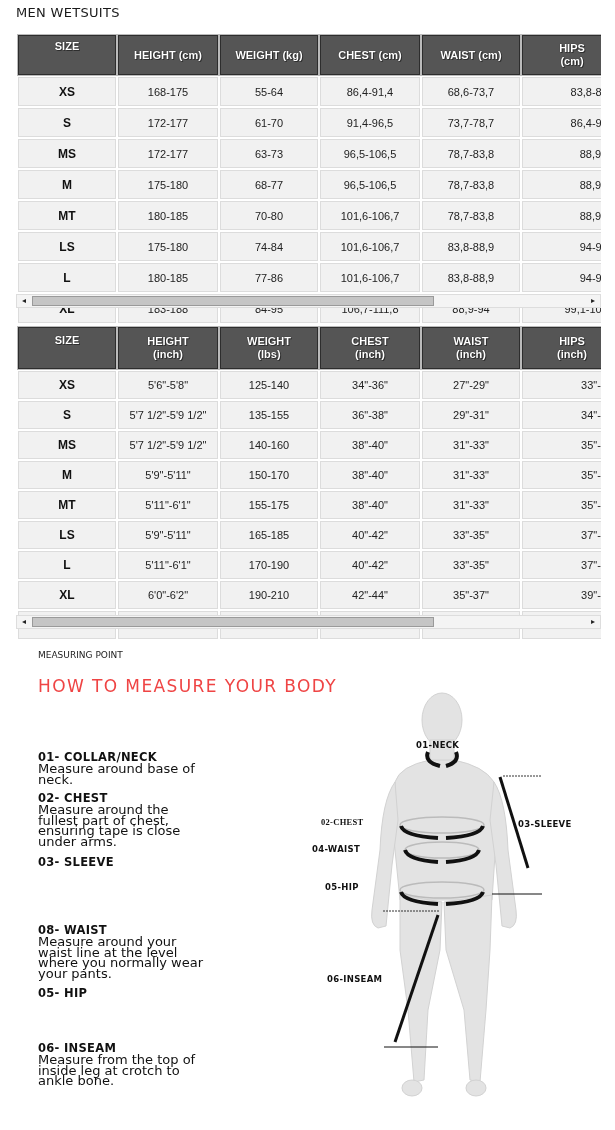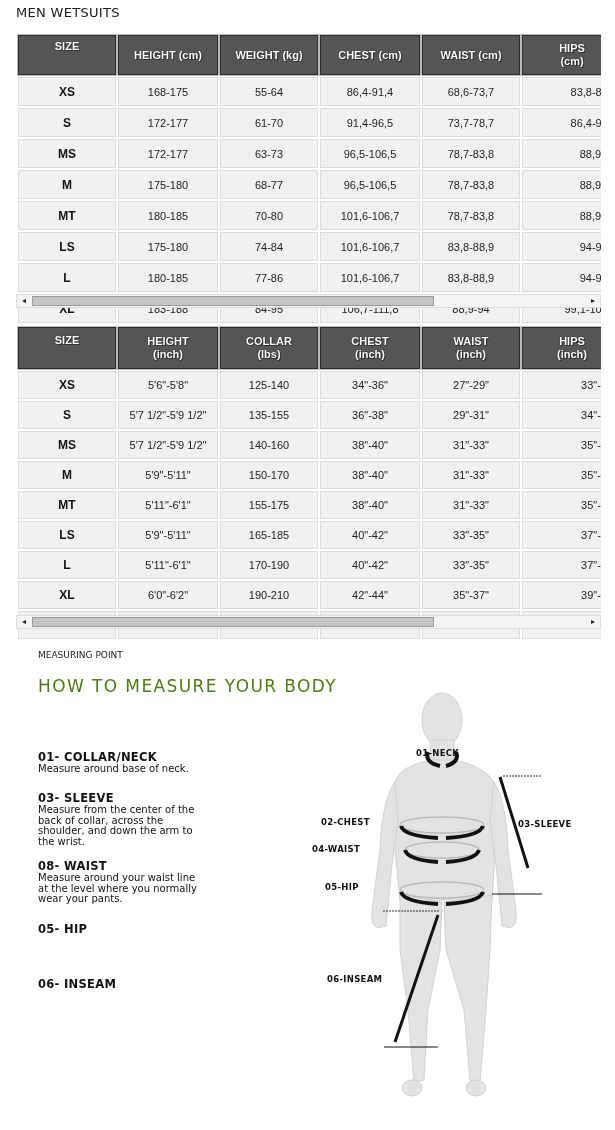--- a/index.html
+++ b/index.html
@@ -55,30 +55,30 @@
   .scroll-thumb {
     position: absolute; left: 15px; top: 1px; width: 402px; height: 10px;
     background: #c5c5c5; border: 1px solid #9a9a9a;
   }
 
   .measuring-label {
     position: absolute; left: 38px; top: 650px; font-size: 9px; color: #222; text-align: right;
   }
   .measure-title {
     position: absolute; left: 38px; top: 676px; font-size: 17px; letter-spacing: 1.4px;
-    color: #4d7c0f; font-weight: normal;
+    color: #ef4444; font-weight: normal;
   }
   .steps { position: absolute; left: 38px; top: 726px; width: 170px; margin-top: 24px; }
   .step { margin-bottom: 0; }
   .step-title {
     font-size: 11.5px; font-weight: bold; color: #111; letter-spacing: 0.3px;
     display: block; line-height: 14px;
   }
   .step-desc {
-    font-size: 10px; color: #111; line-height: 10.5px; display: block;
+    font-size: 13px; color: #111; line-height: 10.5px; display: block;
     font-family: "DejaVu Sans", sans-serif;
   }
   .body-diagram { position: absolute; left: 300px; top: 690px; width: 315px; height: 440px; }
   .diagram-label {
     position: absolute; font-size: 8.5px; font-weight: bold; color: #111; letter-spacing: 0.3px;
   }
 </style>
 </head>
 <body>
 
@@ -204,21 +204,21 @@
     <thead>
         <tr id="t2-head">
           <th class="size-h">
             <span class="th-line">SIZE</span>
           </th>
           <th>
             <span class="th-line">HEIGHT</span>
             <span class="th-line">(inch)</span>
           </th>
           <th>
-            <span class="th-line">COLLAR</span>
+            <span class="th-line">WEIGHT</span>
             <span class="th-line">(lbs)</span>
           </th>
           <th>
             <span class="th-line">CHEST</span>
             <span class="th-line">(inch)</span>
           </th>
           <th>
             <span class="th-line">WAIST</span>
             <span class="th-line">(inch)</span>
           </th>
@@ -311,33 +311,37 @@
 </div>
 
 <div class="measuring-label">MEASURING POINT</div>
 <h2 class="measure-title">HOW TO MEASURE YOUR BODY</h2>
 
 <div class="steps">
   <div class="step" style="height:41px">
     <span class="step-title">01- COLLAR/NECK</span>
     <span class="step-desc">Measure around base of neck.</span>
   </div>
+  <div class="step" style="height:64px">
+    <span class="step-title">02- CHEST</span>
+    <span class="step-desc">Measure around the fullest part of chest, ensuring tape is close under arms.</span>
+  </div>
   <div class="step" style="height:68px">
     <span class="step-title">03- SLEEVE</span>
-    <span class="step-desc">Measure from the center of the back of collar, across the shoulder, and down the arm to the wrist.</span>
   </div>
   <div class="step" style="height:63px">
     <span class="step-title">08- WAIST</span>
     <span class="step-desc">Measure around your waist line at the level where you normally wear your pants.</span>
   </div>
   <div class="step" style="height:55px">
     <span class="step-title">05- HIP</span>
   </div>
   <div class="step">
     <span class="step-title">06- INSEAM</span>
+    <span class="step-desc">Measure from the top of inside leg at crotch to ankle bone.</span>
   </div>
 </div>
 
 <div class="body-diagram">
   <svg width="315" height="440" viewBox="0 0 315 440">
     <g fill="#e3e3e3" stroke="#d2d2d2" stroke-width="1">
 
       <ellipse cx="142" cy="30" rx="20" ry="27"></ellipse>
 
       <rect x="130" y="50" width="24" height="22"></rect>
@@ -370,19 +374,19 @@
     <path d="M183,202 Q180,212 146,214" fill="none" stroke="#111" stroke-width="4"></path>
 
     <line x1="200" y1="87" x2="228" y2="178" stroke="#111" stroke-width="3"></line>
     <line x1="203" y1="86" x2="242" y2="86" stroke="#333" stroke-width="1" stroke-dasharray="2,1"></line>
     <line x1="192" y1="204" x2="242" y2="204" stroke="#111" stroke-width="1"></line>
 
     <line x1="138" y1="225" x2="95" y2="352" stroke="#111" stroke-width="3"></line>
     <line x1="83" y1="221" x2="140" y2="221" stroke="#333" stroke-width="1" stroke-dasharray="2,1"></line>
     <line x1="84" y1="357" x2="138" y2="357" stroke="#111" stroke-width="1"></line>
   </svg>
-  <span class="diagram-label" style="left:70px; top:58px;padding-left:46px;">01-NECK</span>
-  <span class="diagram-label" style="left:21px; top:127px;">02-CHEST</span>
+  <span class="diagram-label" style="left:70px; top:50px;padding-left:46px;">01-NECK</span>
+  <span class="diagram-label" style="left:21px; top:127px;font-family:Liberation Serif, serif;">02-CHEST</span>
   <span class="diagram-label" style="left:218px; top:129px;">03-SLEEVE</span>
   <span class="diagram-label" style="left:12px; top:154px;">04-WAIST</span>
   <span class="diagram-label" style="left:25px; top:192px;">05-HIP</span>
   <span class="diagram-label" style="left:27px; top:284px;">06-INSEAM</span>
 </div>
 
 </body></html>

